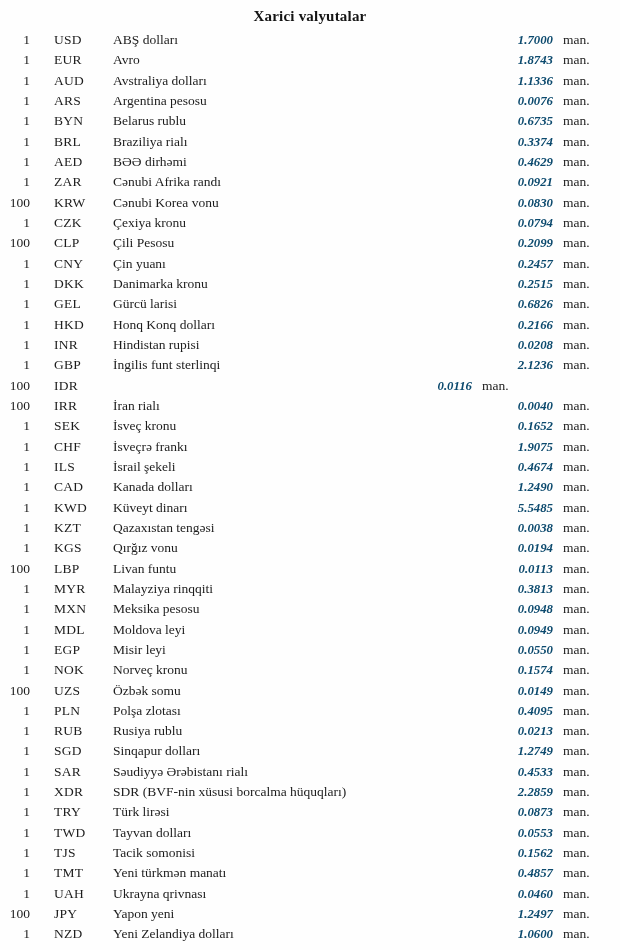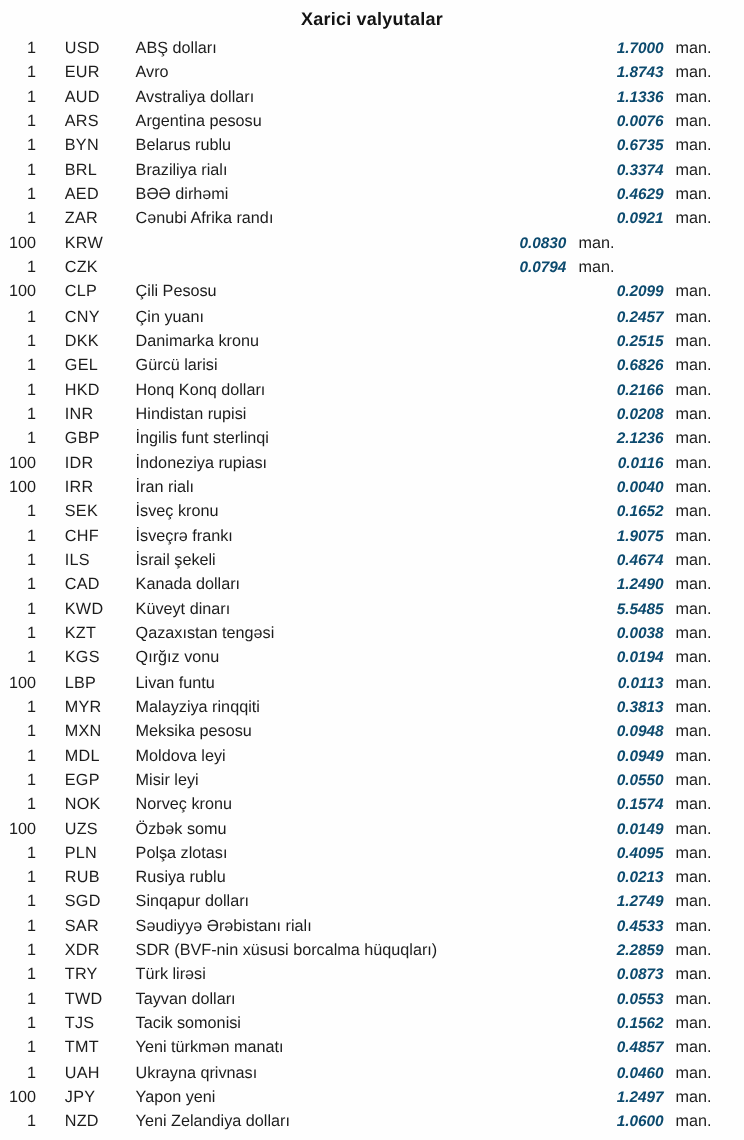--- a/index.html
+++ b/index.html
@@ -6,21 +6,21 @@
     margin: 0;
     padding: 0;
     background: #ffffff;
   }
   #page {
     position: relative;
     width: 620px;
     height: 950px;
     background: #fefefe;
     color: #1c1c1c;
-    font-family: Liberation Sans, sans-serif;
+    font-family: Liberation Serif, serif;
     overflow: hidden;
   }
   .title {
     margin: 0;
     padding-top: 8px;
     height: 22px;
     text-align: center;
     font-size: 15px;
     font-weight: 700;
     letter-spacing: 0.2px;
@@ -131,27 +131,29 @@
     <span class="qty">1</span>
     <span class="code">ZAR</span>
     <span class="name">Cənubi Afrika randı</span>
     <span class="rate">0.0921</span>
     <span class="unit">man.</span>
   </div>
 
   <div class="row">
     <span class="qty">100</span>
     <span class="code">KRW</span>
+    <span class="name">Cənubi Korea vonu</span>
     <span class="rate">0.0830</span>
     <span class="unit">man.</span>
   </div>
 
   <div class="row">
     <span class="qty">1</span>
     <span class="code">CZK</span>
+    <span class="name">Çexiya kronu</span>
     <span class="rate">0.0794</span>
     <span class="unit">man.</span>
   </div>
 
   <div class="row">
     <span class="qty">100</span>
     <span class="code">CLP</span>
     <span class="name">Çili Pesosu</span>
     <span class="rate">0.2099</span>
     <span class="unit">man.</span>
@@ -201,21 +203,20 @@
     <span class="qty">1</span>
     <span class="code">GBP</span>
     <span class="name">İngilis funt sterlinqi</span>
     <span class="rate">2.1236</span>
     <span class="unit">man.</span>
   </div>
 
   <div class="row">
     <span class="qty">100</span>
     <span class="code">IDR</span>
-    <span class="name">İndoneziya rupiası</span>
     <span class="rate">0.0116</span>
     <span class="unit">man.</span>
   </div>
 
   <div class="row">
     <span class="qty">100</span>
     <span class="code">IRR</span>
     <span class="name">İran rialı</span>
     <span class="rate">0.0040</span>
     <span class="unit">man.</span>

